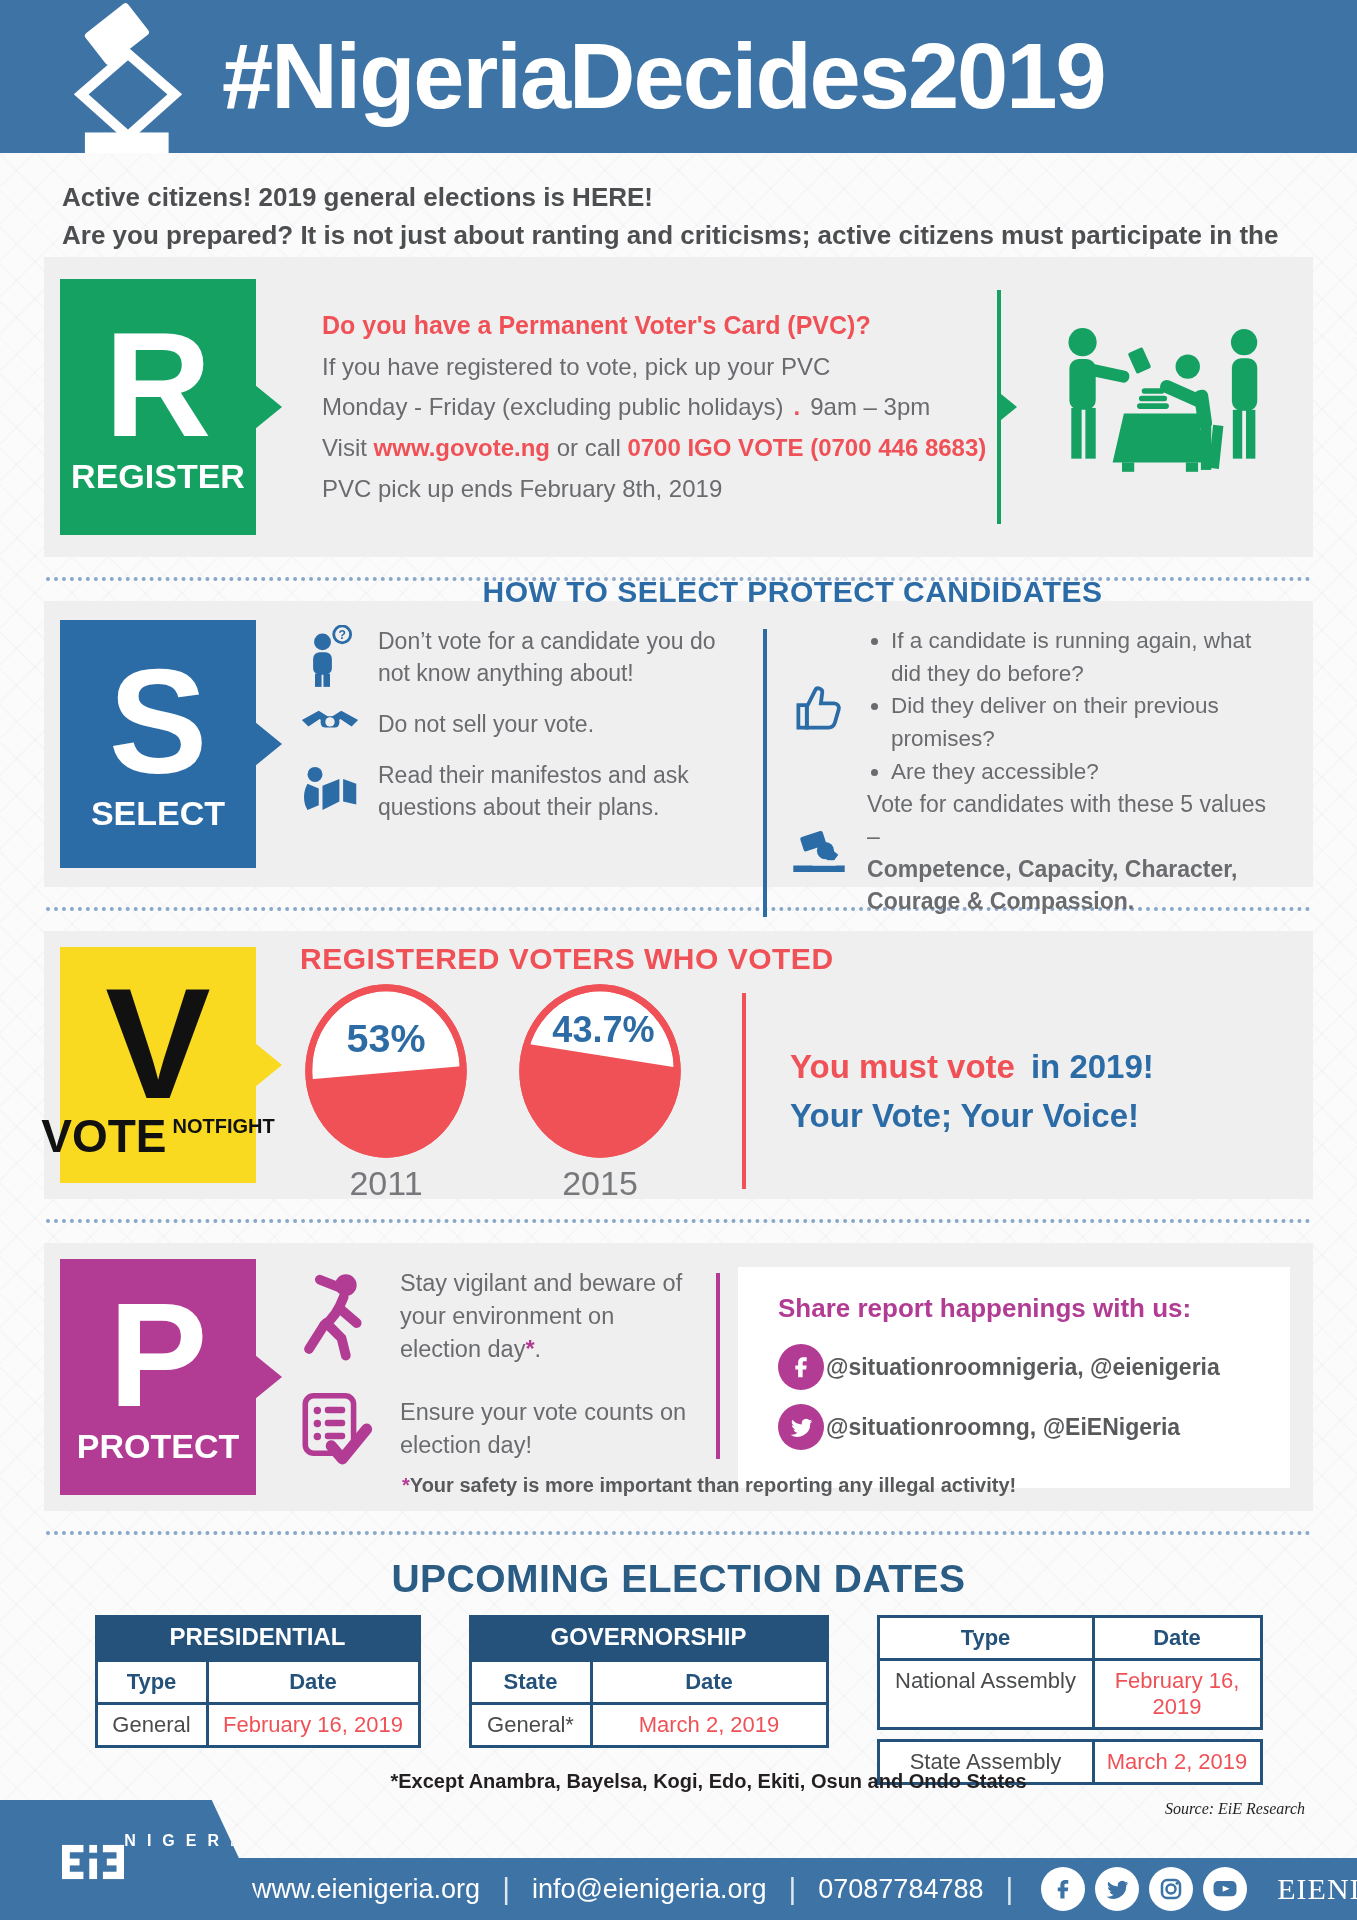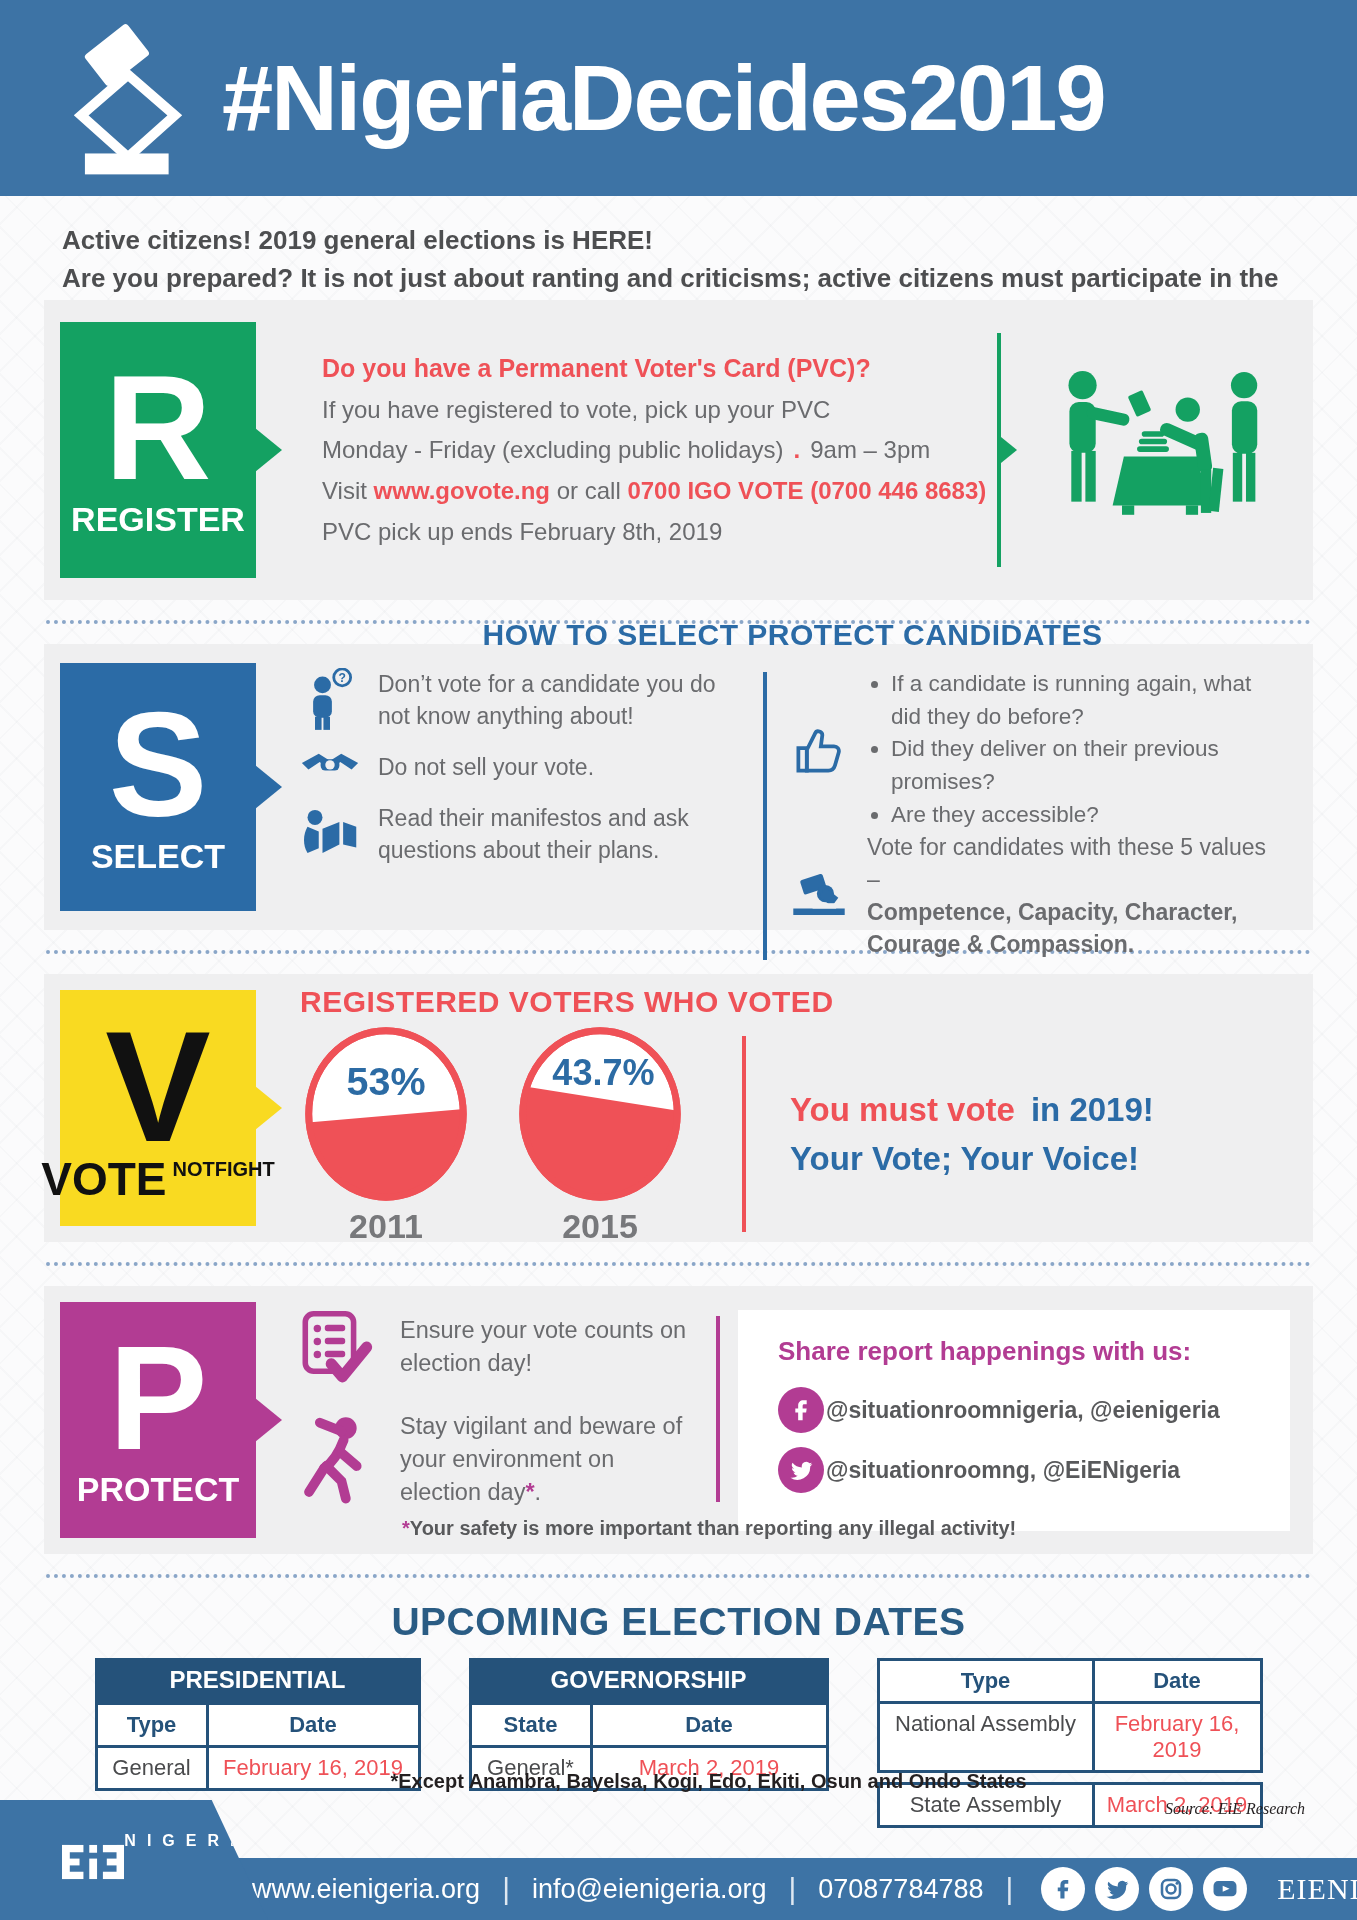--- a/index.html
+++ b/index.html
@@ -22,21 +22,21 @@
     --yellow: #f9da21;
     --magenta: #b23c93;
     --red: #ef5157;
     --gray: #6a6b6e;
     --dark: #454649;
     --panel: #efeff0;
   }
 
   
   .header {
-    height: 196px; background: var(--steel);
+    height: 153px; background: var(--steel);
     display: flex; align-items: center; padding-left: 48px;
   }
   .ballot-icon { width: 160px; height: 168px; flex: 0 0 auto; margin-top: 10px; }
   .page-title {
     color: #fff; font-size: 92px; font-weight: 700; letter-spacing: -2px;
     margin-left: 14px; white-space: nowrap;
   }
 
   
   .intro { padding: 26px 40px 0 62px; height: 104px; }
@@ -103,21 +103,21 @@
   .panel.vote { height: 268px; }
   .vote .badge { height: 236px; }
   .vote .badge .letter { color: #111; font-size: 158px; font-weight: 700; }
   .vnf { display: flex; align-items: flex-start; gap: 6px; color: #111; margin-top: 2px; }
   .vnf .vmain { font-size: 46px; font-weight: 700; line-height: 0.9; }
   .vnf .vstack { display: flex; flex-direction: row; font-size: 20px; font-weight: 700; line-height: 1; }
   .vote-content { flex: 1; padding: 14px 30px 0 44px; }
   .vote-heading { color: var(--red); font-size: 30px; font-weight: 700; letter-spacing: 0.5px; }
   .vote-row { display: flex; align-items: center; margin-top: 4px; }
   .pie-fig { display: flex; flex-direction: column; align-items: center; margin-right: 42px; }
-  .pie-fig .year { color: #77787b; font-size: 34px; font-weight: 700; margin-top: 2px; }
+  .pie-fig .year { color: #77787b; font-size: 34px; font-weight: 400; margin-top: 2px; }
   .pie-pct { font-weight: 700; fill: #2c6ba4; }
   .vote-vdiv { width: 4px; height: 196px; background: var(--red); margin: 0 44px 0 14px; flex: 0 0 4px; }
   .cta p { font-size: 33px; font-weight: 700; line-height: 1.5; }
   .cta .red { color: var(--red); margin-right: 16px; }
   .cta .blue { color: var(--blue); }
 
   
   .panel.protect { height: 268px; }
   .protect .badge { height: 236px; }
   .prot-content { flex: 1; display: flex; align-items: flex-start; padding: 24px 26px 0 40px; position: relative; height: 100%; }
@@ -362,46 +362,46 @@
 <div class="sep"></div>
 
 <section class="panel protect">
   <div class="badge magenta">
     <span class="letter">P</span>
     <span class="blabel">PROTECT</span>
   </div>
   <div class="prot-content">
     <div class="prot-items">
       <div class="prot-row">
+        <svg class="picon" viewBox="0 0 72 84" width="62">
+          <circle cx="46" cy="13" r="10" fill="currentColor"></circle>
+          <g stroke="currentColor" stroke-width="9" stroke-linecap="round" fill="none">
+            <path d="M44 24 C38 40 32 46 26 50"></path>
+            <path d="M42 16 L22 8"></path>
+            <path d="M26 50 L12 72"></path>
+            <path d="M28 48 L42 62 L46 78"></path>
+            <path d="M42 36 L56 48"></path>
+          </g>
+        </svg>
+        <p><span>Stay vigilant and beware of your environment on election day</span><span class="mag">*</span><span>.</span></p>
+      </div>
+      <div class="prot-row">
         <svg class="picon" viewBox="0 0 84 80" width="72">
           <rect x="10" y="4" width="52" height="62" rx="9" fill="none" stroke="currentColor" stroke-width="6"></rect>
           <g fill="currentColor">
             <circle cx="23" cy="20" r="4"></circle>
               <rect x="31" y="16" width="22" height="7" rx="3"></rect>
             <circle cx="23" cy="34" r="4"></circle>
               <rect x="31" y="30" width="22" height="7" rx="3"></rect>
             <circle cx="23" cy="48" r="4"></circle>
               <rect x="31" y="44" width="22" height="7" rx="3"></rect>
           </g>
           <path d="M38 58 L50 72 L76 40" fill="none" stroke="currentColor" stroke-width="12" stroke-linecap="round" stroke-linejoin="round"></path>
         </svg>
         <p>Ensure your vote counts on election day!</p>
-      </div>
-      <div class="prot-row">
-        <svg class="picon" viewBox="0 0 72 84" width="62">
-          <circle cx="46" cy="13" r="10" fill="currentColor"></circle>
-          <g stroke="currentColor" stroke-width="9" stroke-linecap="round" fill="none">
-            <path d="M44 24 C38 40 32 46 26 50"></path>
-            <path d="M42 16 L22 8"></path>
-            <path d="M26 50 L12 72"></path>
-            <path d="M28 48 L42 62 L46 78"></path>
-            <path d="M42 36 L56 48"></path>
-          </g>
-        </svg>
-        <p><span>Stay vigilant and beware of your environment on election day</span><span class="mag">*</span><span>.</span></p>
       </div>
     </div>
     <div class="prot-vdiv"></div>
     <div class="share-card">
       <p class="share-heading">Share report happenings with us:</p>
       <div class="share-row">
         <span class="soc-circle">
           <svg viewBox="0 0 32 32" width="26" fill="#fff">
               <path d="M19 9h4V4h-4c-4 0-6.5 2.5-6.5 6.5V14H9v5h3.5v9.5h5.5V19h4.3l.7-5h-5v-3c0-1.4.6-2 2-2z"></path>
             </svg>

